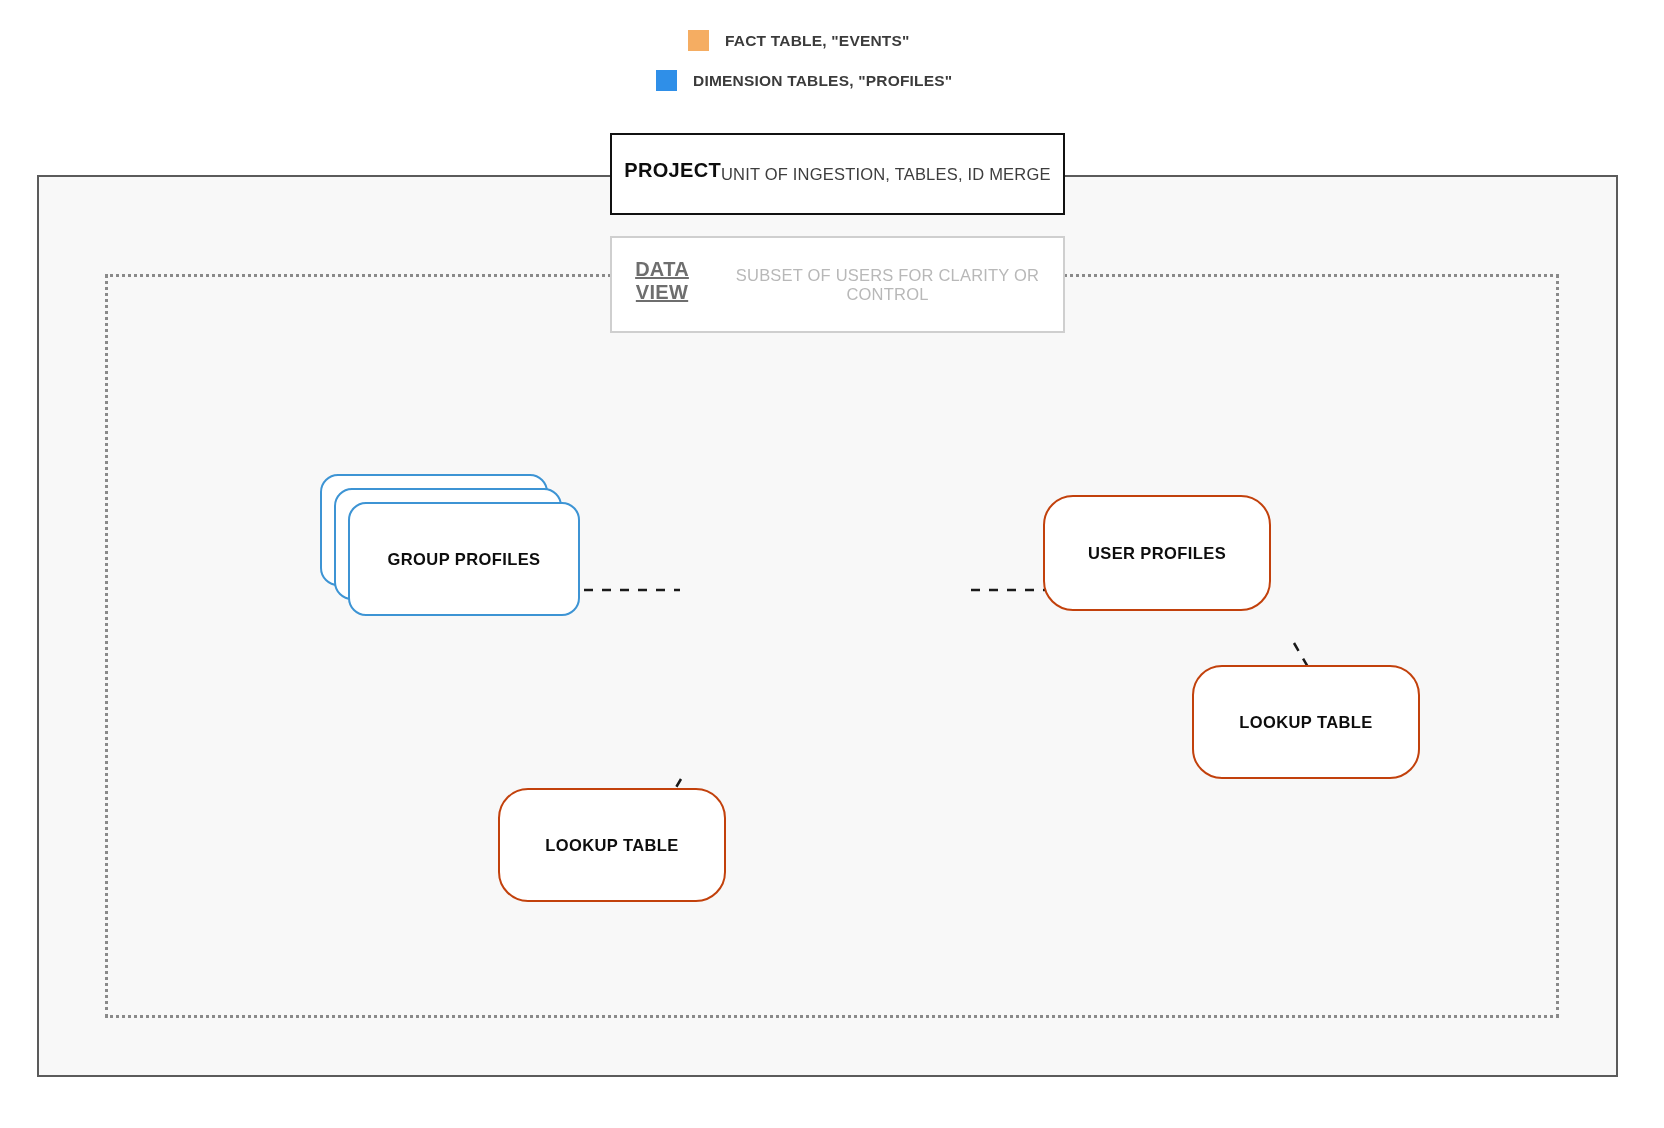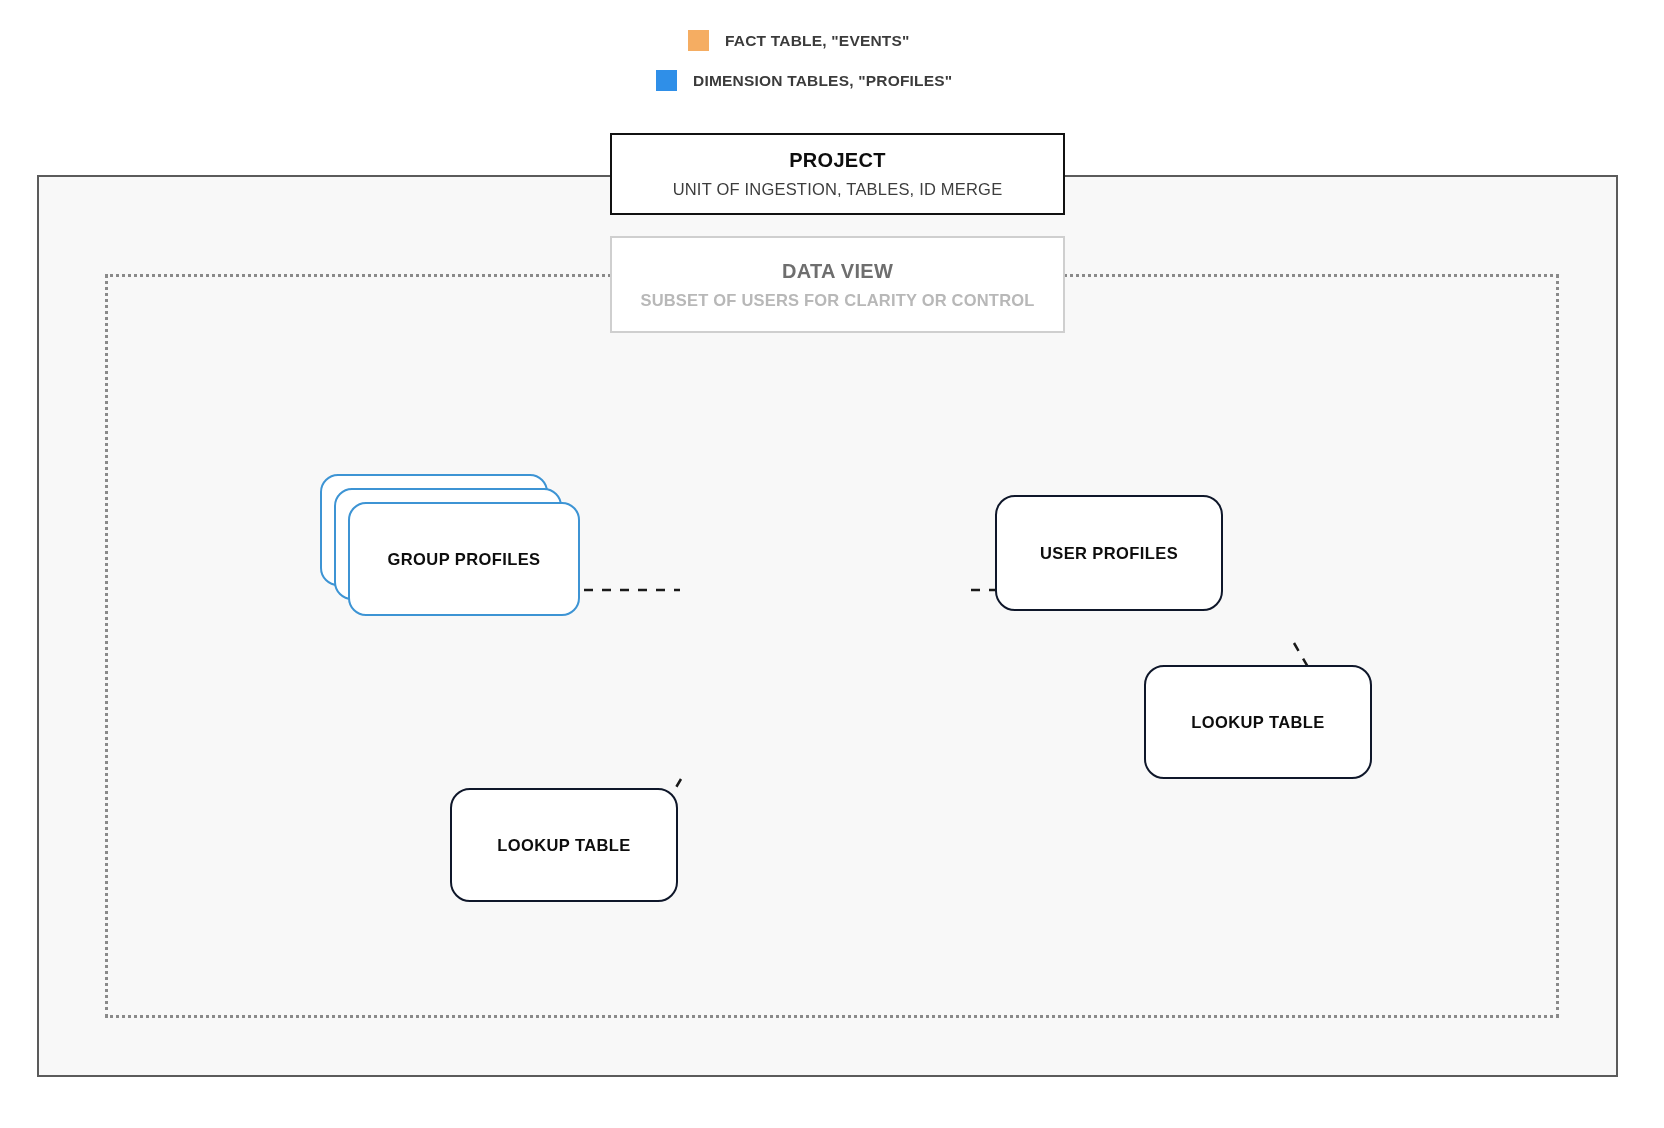--- a/index.html
+++ b/index.html
@@ -76,21 +76,21 @@
     background: transparent;
   }
 
   
   .label-box {
     position: absolute;
     box-sizing: border-box;
     background: #ffffff;
     text-align: center;
     display: flex;
-    flex-direction: column;
+    flex-direction: row;
     align-items: center;
     justify-content: center;
   }
   .label-box .title {
     font-size: 20px;
     font-weight: bold;
     letter-spacing: 0.3px;
     margin-bottom: 8px;
   }
   .label-box .subtitle {
@@ -109,22 +109,22 @@
   .project-box .title { color: #0d0d0d; }
   .project-box .subtitle { color: #3d3d3d; }
 
   .dataview-box {
     left: 610px;
     top: 236px;
     width: 455px;
     height: 97px;
     border: 2px solid #cfcfcf;
   }
-  .dataview-box .title { color: #6e6e6e; }
-  .dataview-box .subtitle { color: #b8b8b8; font-weight: bold; }
+  .dataview-box .title { color: #6e6e6e; text-decoration: underline; }
+  .dataview-box .subtitle { color: #b8b8b8; }
 
   
   .node {
     position: absolute;
     box-sizing: border-box;
     background: #ffffff;
     display: flex;
     align-items: center;
     justify-content: center;
   }
@@ -138,22 +138,23 @@
 
   .events-box {
     left: 680px;
     top: 395px;
     width: 291px;
     height: 384px;
     border: 2px solid #e8b87a;
   }
 
   .profile-box {
-    border: 2px solid #0f172a;
-    border-radius: 20px;
+    border: 2px solid #c2410c;
+    border-radius: 30px;
+    margin-left: 48px;
   }
 
   
   .stack {
     position: absolute;
     left: 320px;
     top: 474px;
     width: 300px;
     height: 142px;
     padding-left: 44px;

